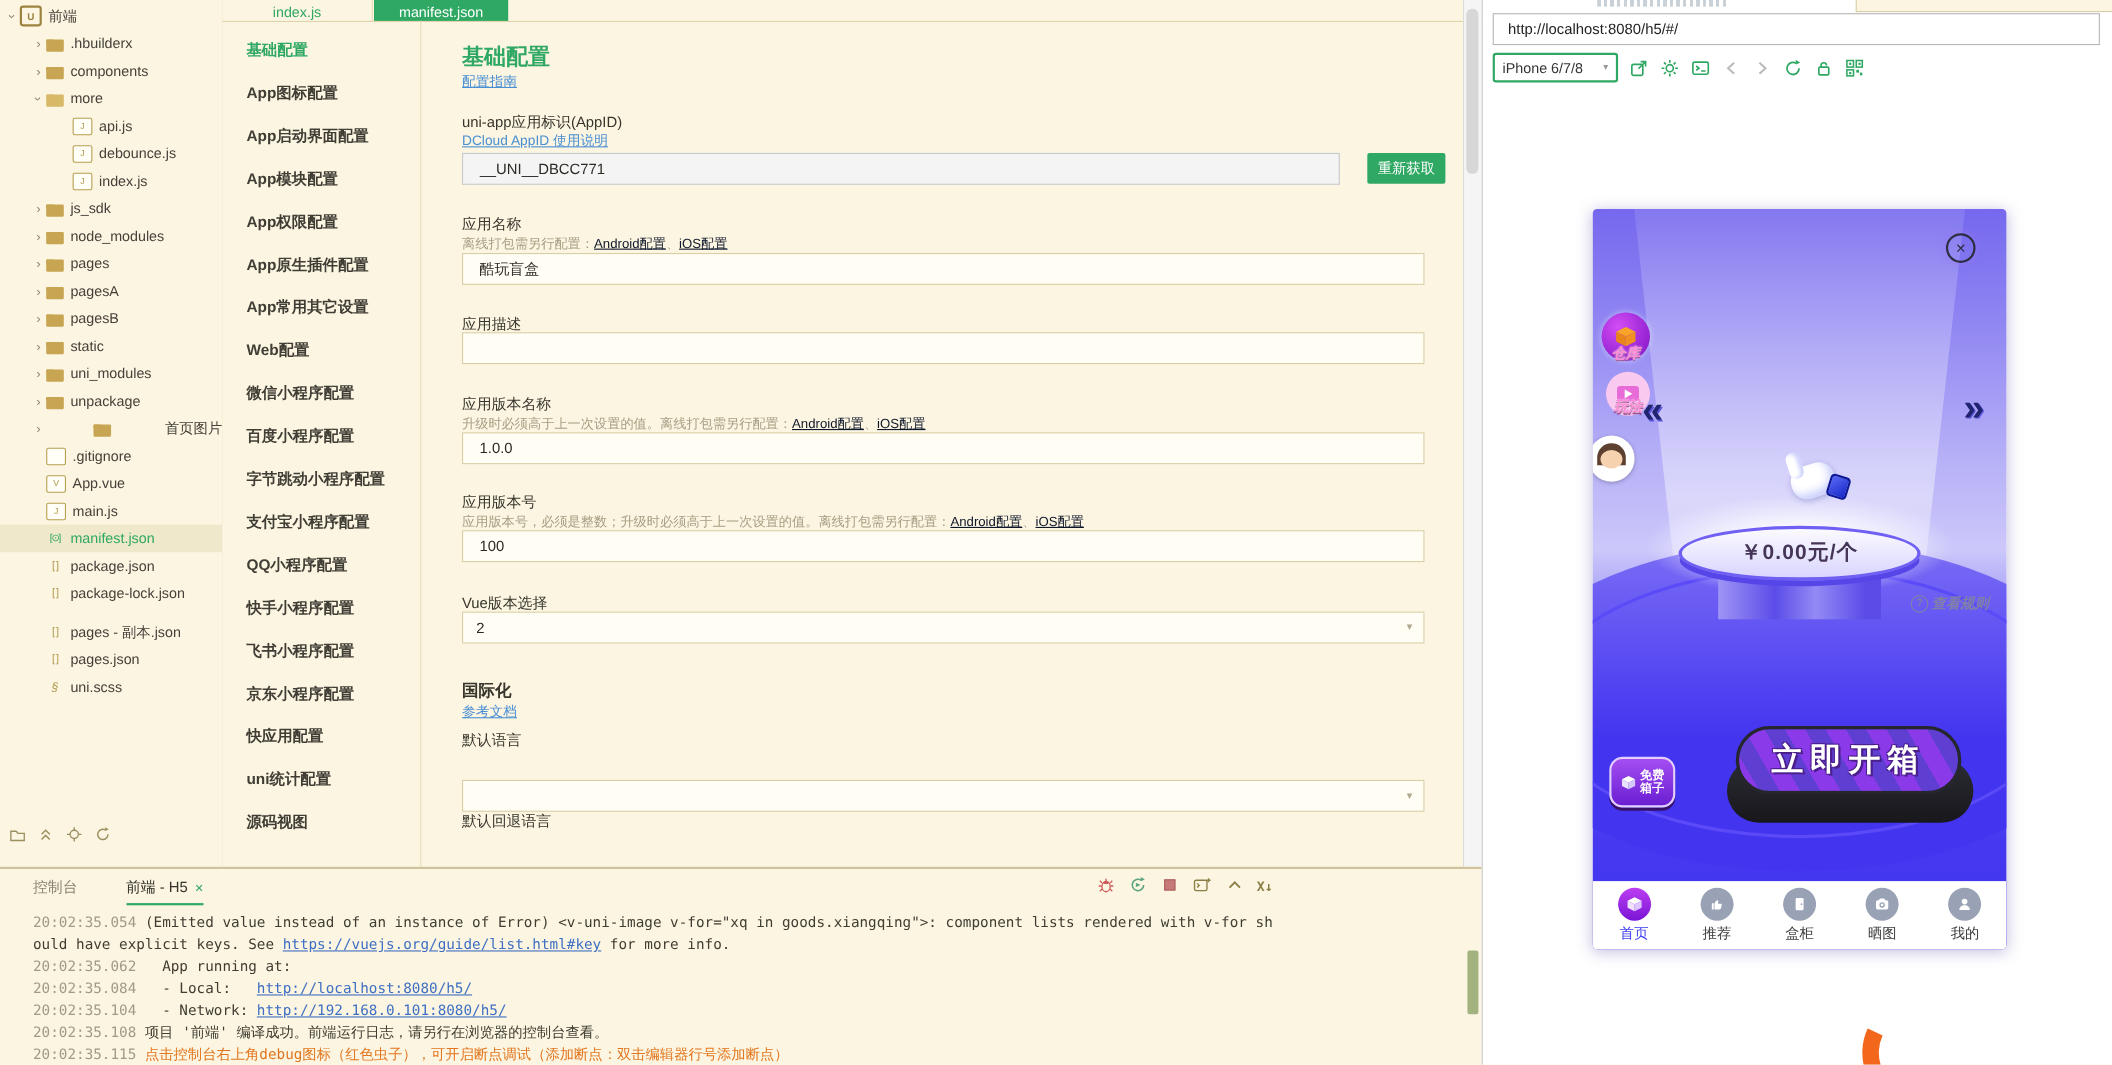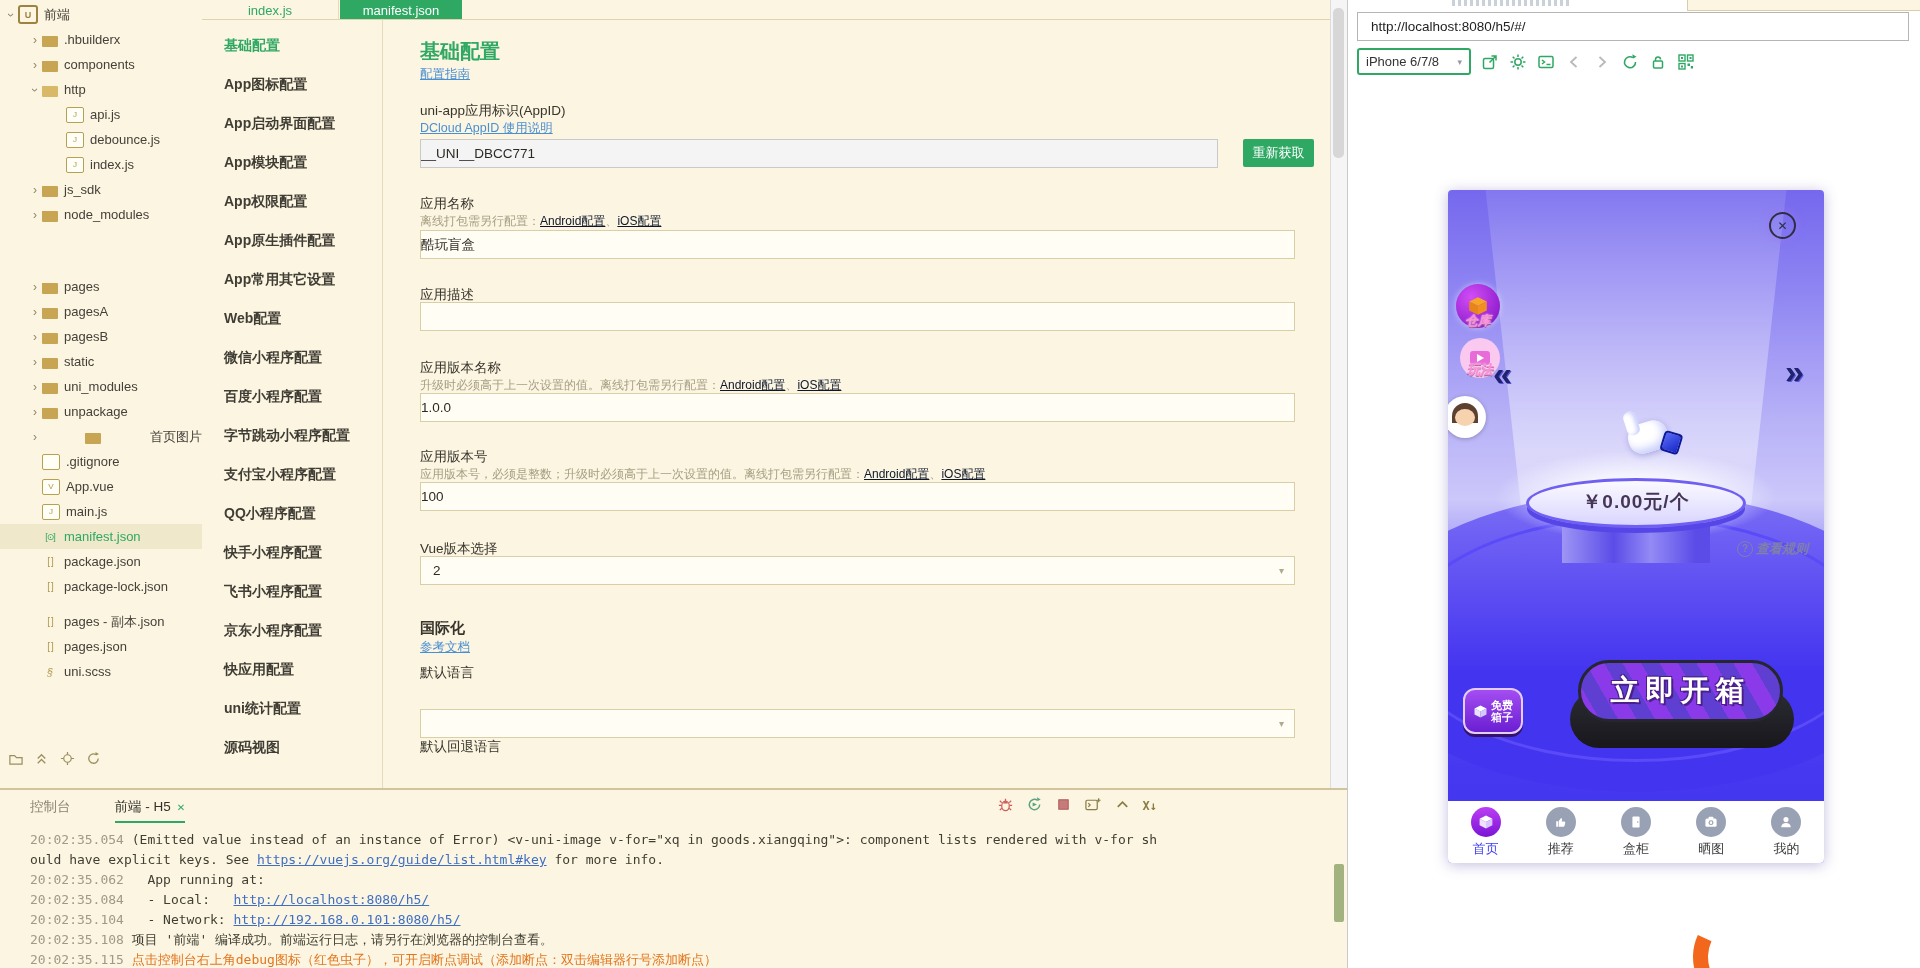--- a/index.html
+++ b/index.html
@@ -48,21 +48,21 @@
            font-size:14px;color:#403d35;cursor:pointer;white-space:nowrap}
   .navitem.active{color:#2fa863}
   .form{position:absolute;left:181px;top:19px;right:16px;bottom:0;overflow:hidden}
   .f-abs{position:absolute;left:37px}
   .h1{font-size:20px;font-weight:bold;color:#2fa863}
   .lnk{color:#4a8fd3;text-decoration:underline;cursor:pointer;font-size:12.5px}
   .flabel{font-size:13.5px;color:#38352d}
   .fhint{font-size:12px;color:#a69e83}
   .fhint .plink{color:#0f172a;text-decoration:underline;cursor:pointer}
   .tin{box-sizing:border-box;width:875px;height:29px;border:1px solid #d9cfa6;background:#fffdf4;
-       padding:0 0;font-size:13.5px;color:#2c2a24;font-family:"Liberation Sans",sans-serif;outline:none}
+       padding:0 15px;font-size:13.5px;color:#2c2a24;font-family:"Liberation Sans",sans-serif;outline:none}
   .tin.gray{width:798px;background:#f4f4f4;border-color:#c9c9c9}
   .selbox{box-sizing:border-box;width:875px;height:29px;border:1px solid #d9cfa6;background:#fffdf4;
           display:flex;align-items:center;padding:0 12px;font-size:13.5px;color:#2c2a24;position:relative}
   .selbox .caret{position:absolute;right:10px;color:#b0a98f;font-size:10px}
   .greenbtn{position:absolute;box-sizing:border-box;width:71px;height:28px;background:#2fa863;color:#fff;
             border:none;border-radius:2px;font-size:13px;cursor:pointer}
   .vscroll{position:absolute;right:0;top:0;width:16px;height:100%;background:#f5f5f5;border-left:1px solid #dcdcdc}
   .vthumb{position:absolute;left:2px;top:8px;width:11px;height:150px;background:#d7d7d7;border-radius:5px}
 
   
@@ -187,21 +187,21 @@
         <span class="tlabel">.hbuilderx</span>
       </div>
       <div class="trow" style="padding-left: 28px;">
         <span class="chev"></span>
         <span class="fi icon-folder"></span>
         <span class="tlabel">components</span>
       </div>
       <div class="trow" style="padding-left: 28px;">
         <span class="chev open"></span>
         <span class="fi icon-folder-open"></span>
-        <span class="tlabel">http</span>
+        <span class="tlabel">more</span>
       </div>
       <div class="trow" style="padding-left: 52px;">
         <span class="chev none"></span>
         <span class="fi icon-js"></span>
         <span class="tlabel">api.js</span>
       </div>
       <div class="trow" style="padding-left: 52px;">
         <span class="chev none"></span>
         <span class="fi icon-js"></span>
         <span class="tlabel">debounce.js</span>
@@ -214,21 +214,21 @@
       <div class="trow" style="padding-left: 28px;">
         <span class="chev"></span>
         <span class="fi icon-folder"></span>
         <span class="tlabel">js_sdk</span>
       </div>
       <div class="trow" style="padding-left: 28px;">
         <span class="chev"></span>
         <span class="fi icon-folder"></span>
         <span class="tlabel">node_modules</span>
       </div>
-      <div class="trow" style="padding-left: 28px; margin-top: 47px;">
+      <div class="trow" style="padding-left: 28px;">
         <span class="chev"></span>
         <span class="fi icon-folder"></span>
         <span class="tlabel">pages</span>
       </div>
       <div class="trow" style="padding-left: 28px;">
         <span class="chev"></span>
         <span class="fi icon-folder"></span>
         <span class="tlabel">pagesA</span>
       </div>
       <div class="trow" style="padding-left: 28px;">

